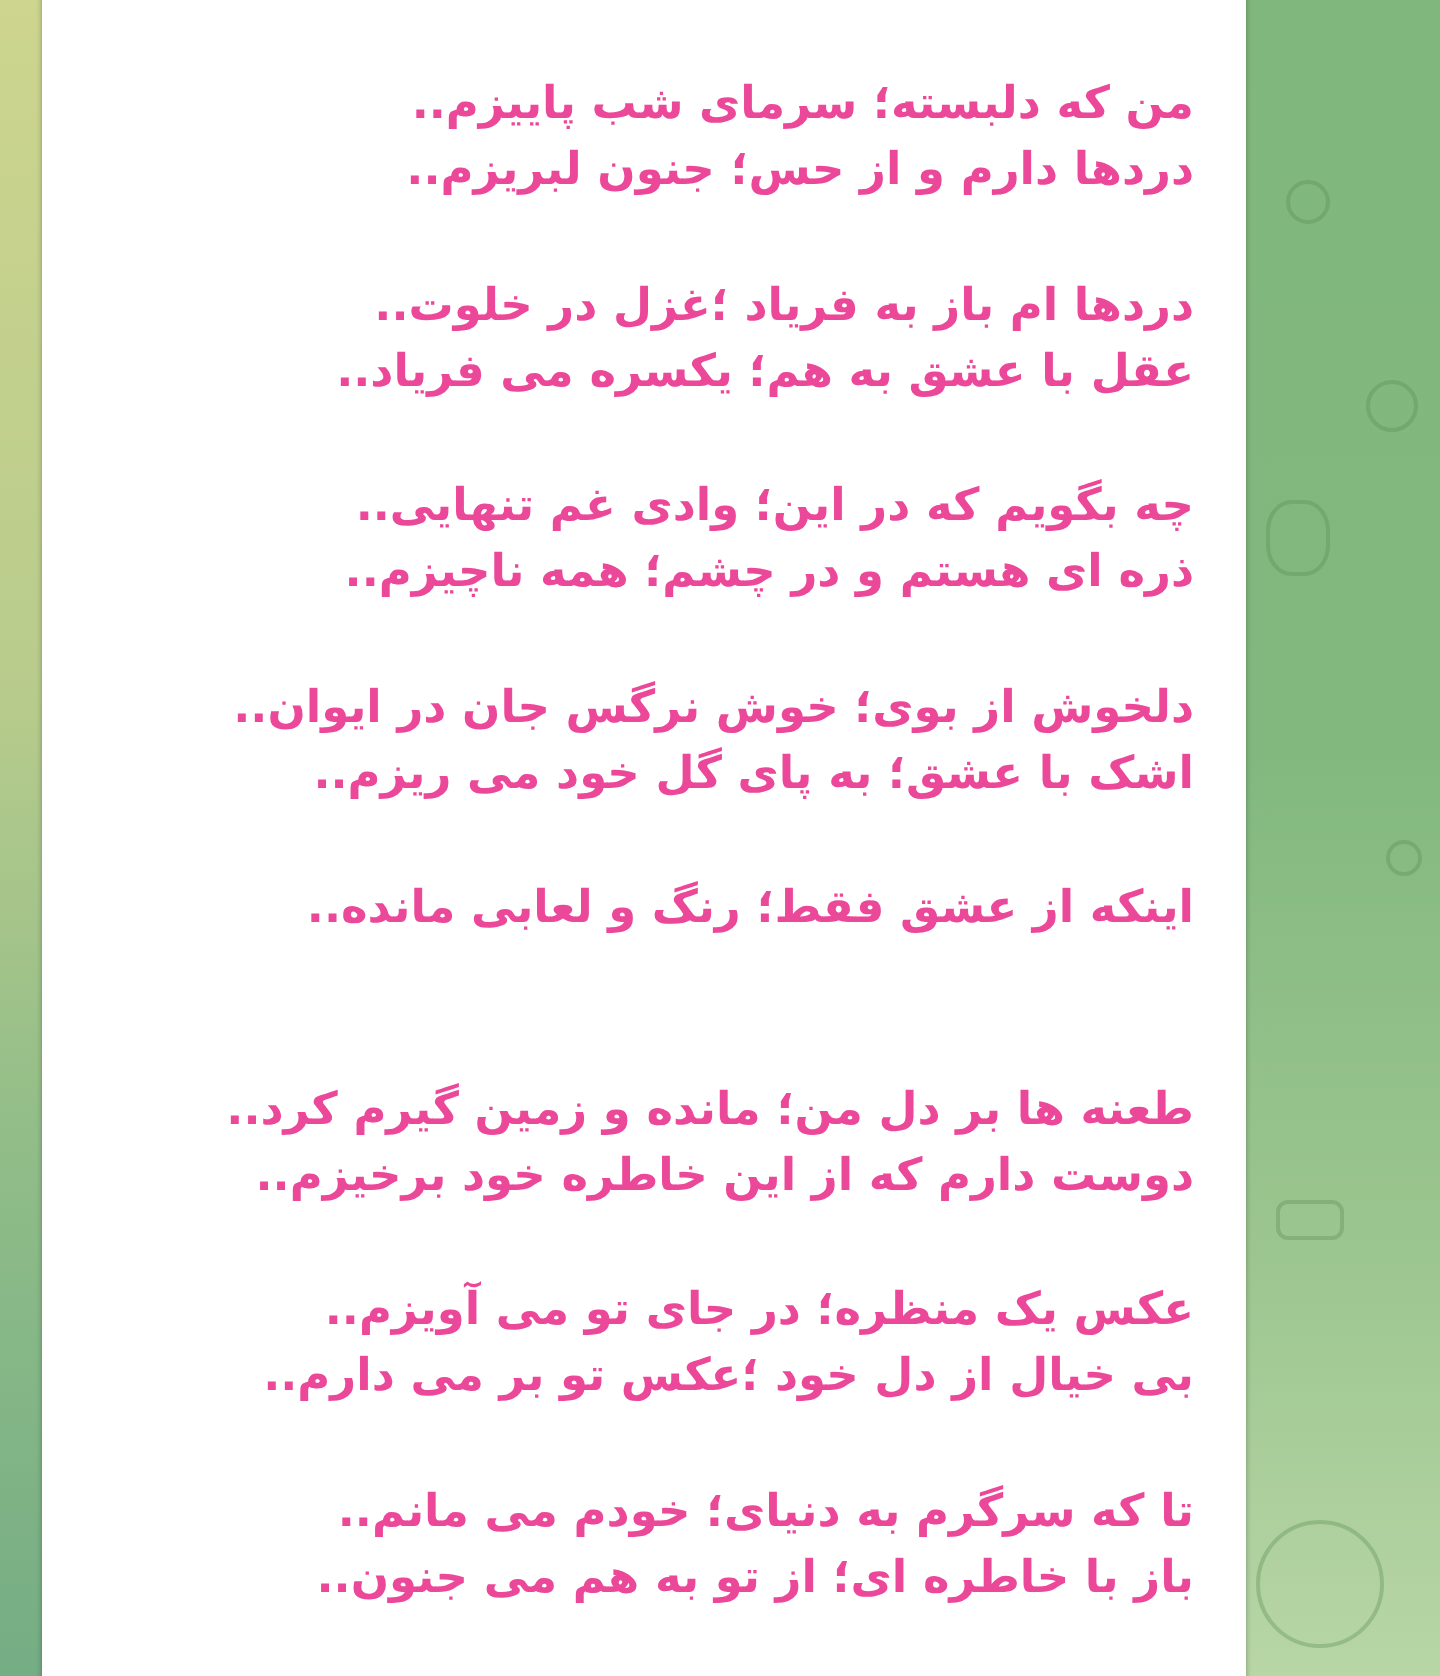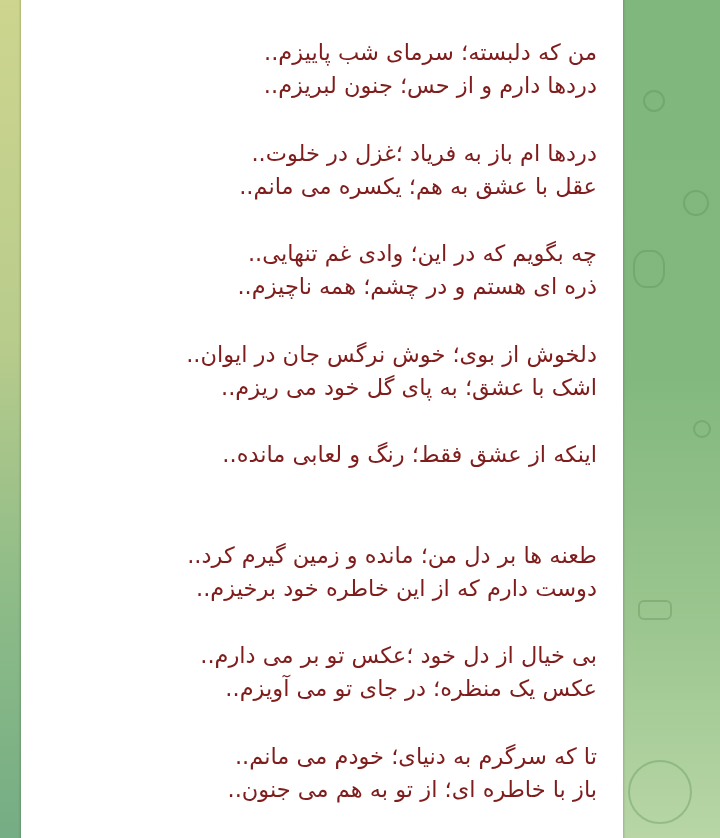--- a/index.html
+++ b/index.html
@@ -63,22 +63,23 @@
       direction: rtl;
       text-align: right;
     }
     .stanza {
       height: 100.5px;
     }
     .line {
       display: block;
       font-size: 22.5px;
       line-height: 33px;
-      color: #7f1d1d;
+      color: #ec4899;
       white-space: nowrap;
+      font-weight: bold;
     }
   </style>
 </head>
 <body>
 
 <div class="bg-left"></div>
 <div class="bg-right">
   <div class="doodle" style="left:20px;top:90px;width:18px;height:18px;"></div>
   <div class="doodle" style="left:60px;top:190px;width:22px;height:22px;"></div>
   <div class="doodle" style="left:10px;top:250px;width:28px;height:34px;border-radius:40%;"></div>
@@ -92,39 +93,39 @@
     <span>...</span>
   </div>
 
   <div class="poem">
     <div class="stanza">
       <span class="line">من که دلبسته؛ سرمای شب پاییزم..</span>
       <span class="line">دردها دارم و از حس؛ جنون لبریزم..</span>
     </div>
     <div class="stanza">
       <span class="line">دردها ام باز به فریاد ؛غزل در خلوت..</span>
-      <span class="line">عقل با عشق به هم؛ یکسره می مانم..</span>
+      <span class="line">عقل با عشق به هم؛ یکسره می فریاد..</span>
     </div>
     <div class="stanza">
       <span class="line">چه بگویم که در این؛ وادی غم تنهایی..</span>
       <span class="line">ذره ای هستم و در چشم؛ همه ناچیزم..</span>
     </div>
     <div class="stanza">
       <span class="line">دلخوش از بوی؛ خوش نرگس جان در ایوان..</span>
       <span class="line">اشک با عشق؛ به پای گل خود می ریزم..</span>
     </div>
     <div class="stanza">
       <span class="line">اینکه از عشق فقط؛ رنگ و لعابی مانده..</span>
     </div>
     <div class="stanza">
       <span class="line">طعنه ها بر دل من؛ مانده و زمین گیرم کرد..</span>
       <span class="line">دوست دارم  که از این خاطره خود برخیزم..</span>
     </div>
     <div class="stanza">
+      <span class="line">عکس یک منظره؛ در جای تو می آویزم..</span>
       <span class="line">بی خیال از دل خود ؛عکس تو بر می دارم..</span>
-      <span class="line">عکس یک منظره؛ در جای تو می آویزم..</span>
     </div>
     <div class="stanza">
       <span class="line">تا که سرگرم به دنیای؛ خودم می مانم..</span>
       <span class="line">باز با خاطره ای؛ از تو به هم می جنون..</span>
     </div>
   </div>
 </div>
 
 </body></html>

